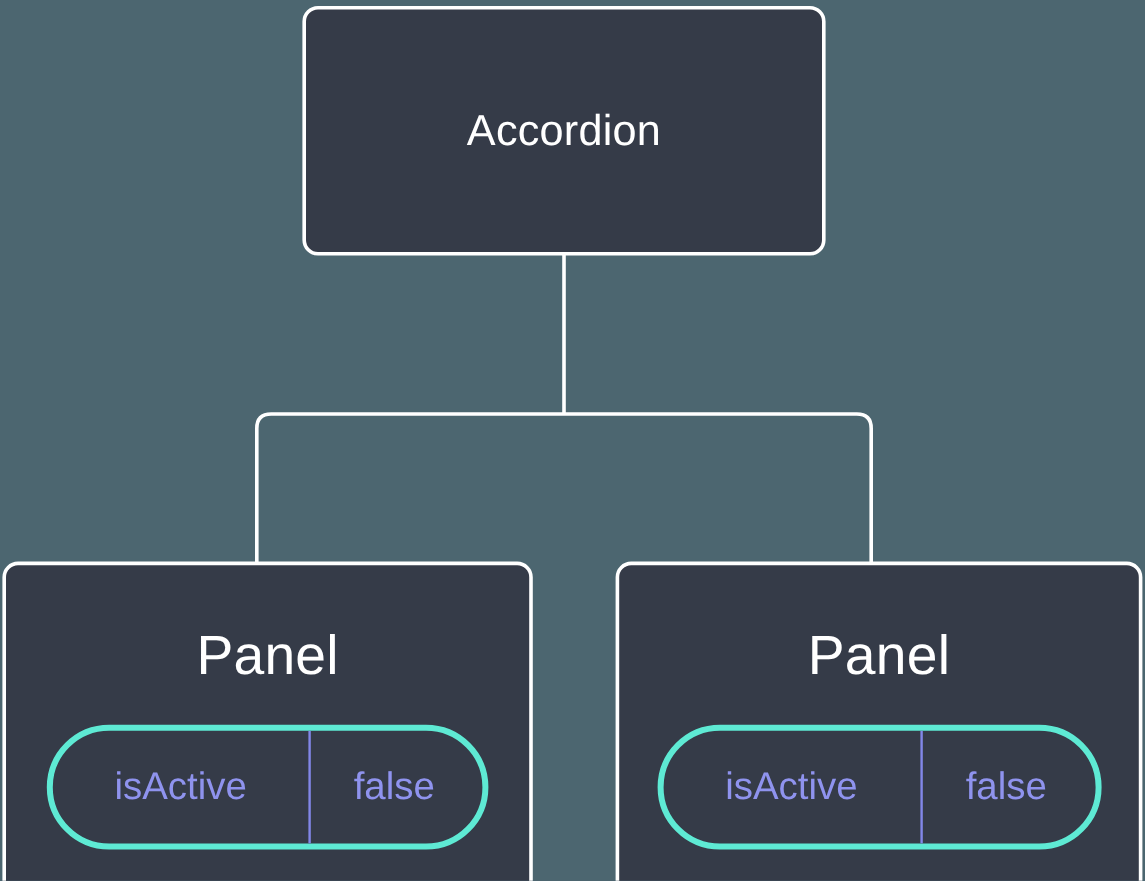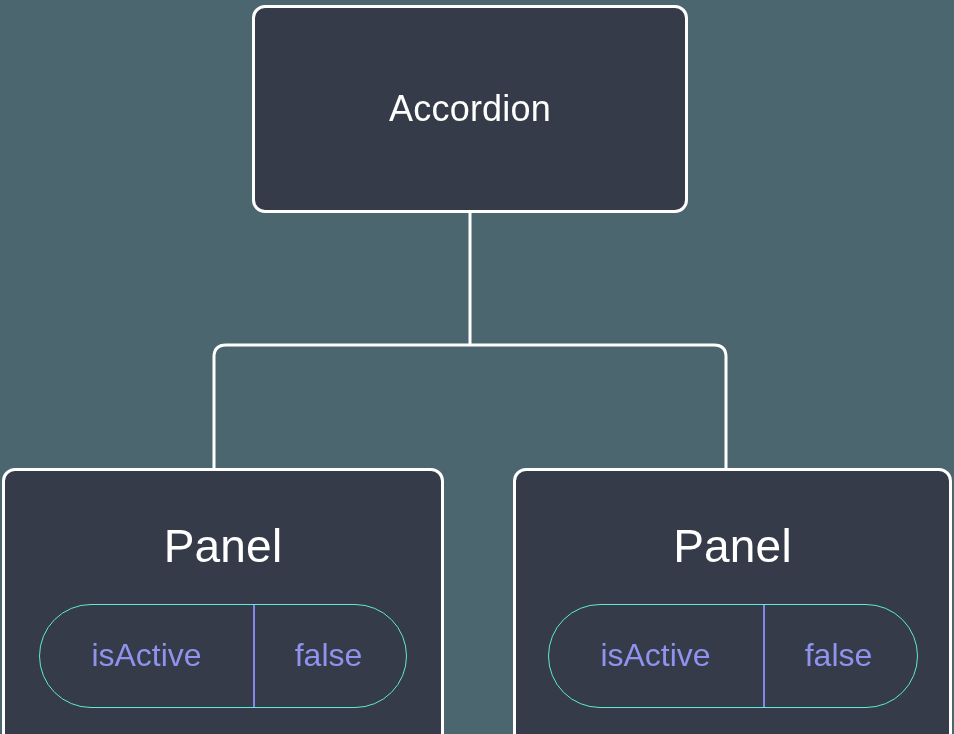--- a/index.html
+++ b/index.html
@@ -82,21 +82,21 @@
     font-weight: 400;
     user-select: none;
     white-space: nowrap;
   }
 
   
   .prop-pill {
     margin-top: 32px;
     box-sizing: border-box;
     height: 104px;
-    border: 1px solid #5eead4;
+    border: 5px solid #5eead4;
     border-radius: 52px;
     display: flex;
     align-items: stretch;
     overflow: hidden;
   }
   #node-panel-0 .prop-pill { width: 368px; }
   #node-panel-1 .prop-pill { width: 370px; }
 
   .prop-key,
   .prop-value {

